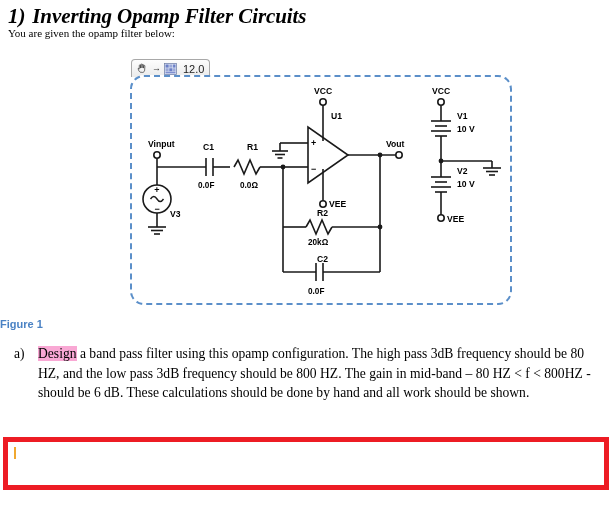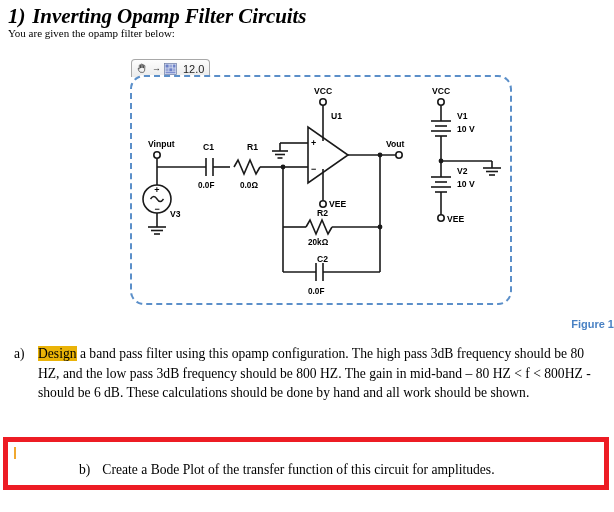--- a/index.html
+++ b/index.html
@@ -107,21 +107,21 @@
     font-weight: bold;
     fill: #000;
   }
 
   
   #figure-caption {
     position: absolute;
     left: 0;
     top: 318px;
     width: 614px;
-    text-align: right;
+    text-align: left;
     font-family: "Liberation Sans", sans-serif;
     font-size: 11px;
     font-weight: bold;
     color: #4a82c4;
   }
 
   
   #item-a {
     position: absolute;
     left: 14px;
@@ -133,21 +133,21 @@
   #item-a .marker {
     position: absolute;
     left: 0;
     top: 0;
   }
   #item-a .body {
     margin-left: 24px;
     text-align: left;
   }
   #item-a .sel {
-    background: #eab308;
+    background: #f9a8d4;
     font-family: Liberation Serif, serif;
   }
 
   
   #redbox {
     position: absolute;
     left: 3px;
     top: 437px;
     width: 606px;
     height: 53px;
@@ -318,16 +318,13 @@
 
 <div id="figure-caption">Figure 1</div>
 
 <div id="item-a">
   <span class="marker">a)</span>
   <div class="body"><span class="sel">Design</span><span> a band pass filter using this opamp configuration. The high pass 3dB frequency should be 80 HZ, and the low pass 3dB frequency should be 800 HZ. The gain in mid-band – 80 HZ &lt; f &lt; 800HZ - should be 6 dB. These calculations should be done by hand and all work should be shown.</span></div>
 </div>
 
 <div id="redbox">
   <span class="caret"></span>
-  <div id="item-b">
-    <span class="marker">b)</span><span>Create a Bode Plot of the transfer function of this circuit for amplitudes.</span>
-  </div>
 </div>
 
 </body></html>

